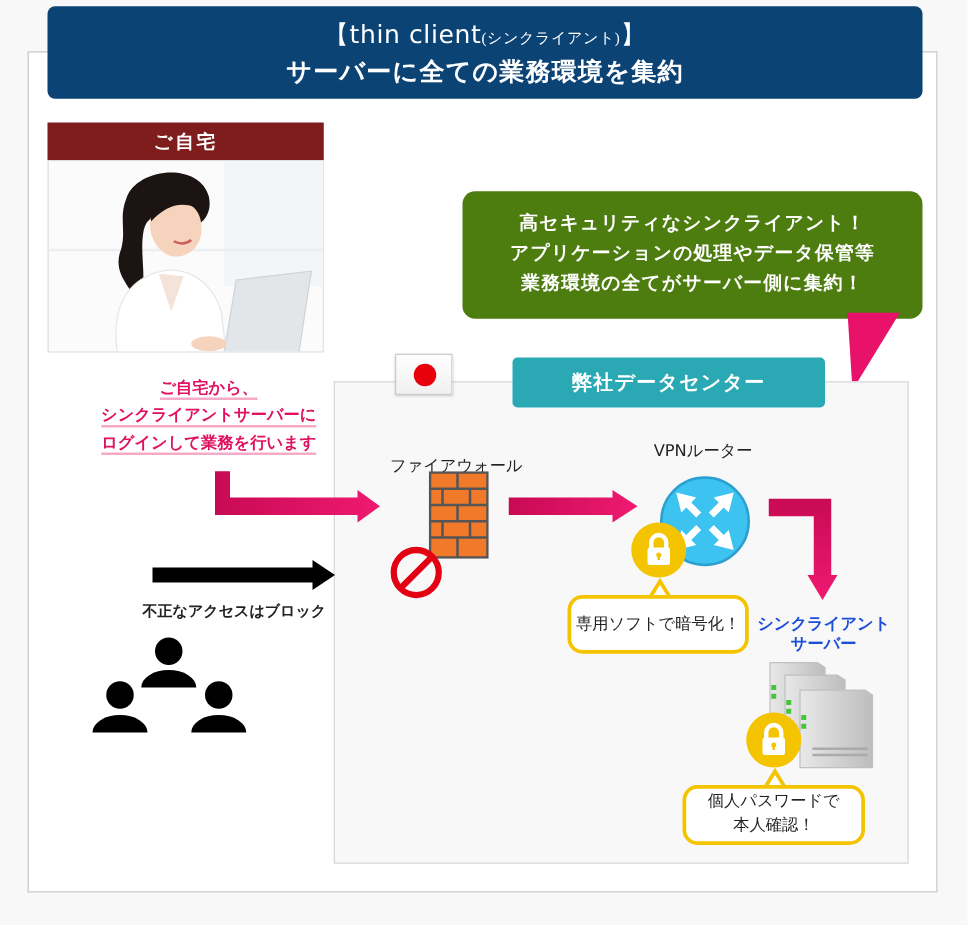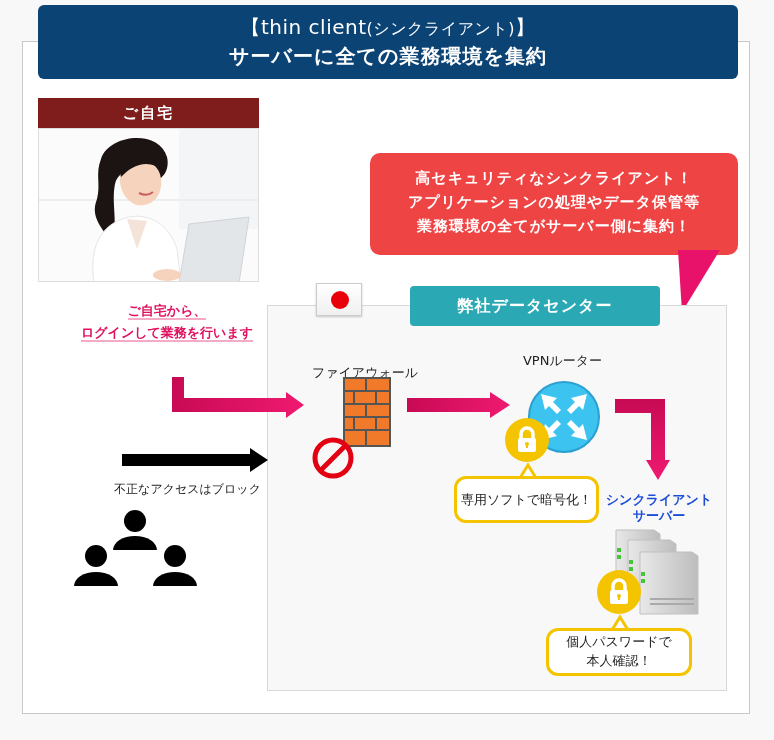--- a/index.html
+++ b/index.html
@@ -3,35 +3,35 @@
 <meta charset="utf-8">
 <style>
   html, body { margin:0; padding:0; }
   body { width:774px; height:740px; background:#f8f8f8; position:relative; overflow:hidden;
          font-family:"DejaVu Sans", "Liberation Sans", sans-serif; }
   .abs { position:absolute; }
   .outer { left:22px; top:41px; width:728px; height:673px; background:#fff; border:1px solid #c8c8c8; box-sizing:border-box; }
   .title-box { left:38px; top:5px; width:700px; height:74px; background:#0b4375; border-radius:6px; color:#fff;
                text-align:center; box-sizing:border-box; padding-top:9px; }
   .title-l1 { font-size:20px; line-height:26px; letter-spacing:0.5px; }
-  .title-l1 .small { font-size:16px; }
+  .title-l1 .small { font-size:12px;font-family:Liberation Serif, serif; }
   .title-l2 { font-size:20px; line-height:28px; font-weight:bold; letter-spacing:1px; }
   .home-hdr { left:38px; top:98px; width:221px; height:30px; background:#7f1d1d; color:#fff; font-weight:bold;
               font-size:15px; text-align:center; line-height:30px; letter-spacing:2px; }
   .photo { left:38px; top:128px; width:221px; height:154px; border:1px solid #ddd; box-sizing:border-box; overflow:hidden;
            background:linear-gradient(180deg,#ffffff 0%,#f2f4f6 60%,#e9ecef 100%); }
   .home-caption { left:62px; top:300px; width:210px; text-align:center; color:#e0115f; font-weight:bold; font-size:13px; line-height:22px; }
   .home-caption span { border-bottom:2px solid #f5aac6;text-align:center; }
   .dc { left:267px; top:305px; width:460px; height:386px; background:#f8f8f8; border:1px solid #d8d8d8; box-sizing:border-box; }
   .dc-hdr { left:410px; top:286px; width:250px; height:40px; background:#2aa9b5; border-radius:4px; color:#fff;
             font-weight:bold; font-size:16px; text-align:center; line-height:40px; letter-spacing:1px; }
   .flag { left:316px; top:283px; width:46px; height:33px; background:linear-gradient(180deg,#fff 0%,#f0f0f0 100%);
           border:1px solid #ccc; box-sizing:border-box; box-shadow:0 1px 2px rgba(0,0,0,0.2); }
   .flag .sun { position:absolute; left:14px; top:7px; width:18px; height:18px; border-radius:50%; background:#e8000b; }
-  .bubble { left:370px; top:153px; width:368px; height:102px; background:#ef4444; border-radius:10px; color:#fff;
+  .bubble { left:370px; top:153px; width:368px; height:102px; background:#4d7c0f; border-radius:10px; color:#fff;
             font-weight:bold; font-size:15px; line-height:24px; text-align:center; box-sizing:border-box; padding-top:13px; letter-spacing:1px; }
   .label { font-size:13px; color:#222; text-align:center; }
   .yellow-circle { width:44px; height:44px; border-radius:50%; background:#f4c400; }
   .callout { background:#fff; border:3px solid #f4c400; border-radius:12px; box-sizing:border-box; text-align:center;
              font-size:13px; color:#222; }
   .srv-label { left:600px; top:492px; width:118px; text-align:center; color:#1d4ed8; font-weight:bold; font-size:13px; line-height:16px; }
 </style>
 </head>
 <body>
 
@@ -60,20 +60,21 @@
     <path d="M55 154 C50 120, 60 95, 90 88 C110 84, 130 95, 138 120 L142 154 Z" fill="#ffffff" stroke="#e6e6e6"></path>
     <path d="M88 90 L98 120 L108 92" fill="#f3e3d8"></path>
 
     <path d="M150 95 L210 88 L200 154 L140 154 Z" fill="#e3e6e9" stroke="#cfd3d7"></path>
 
     <ellipse cx="128" cy="146" rx="14" ry="6" fill="#f6d3bd"></ellipse>
   </svg>
 </div>
 <div class="abs home-caption">
   <div><span>ご自宅から、</span></div>
+  <div><span>シンクライアントサーバーに</span></div>
   <div><span>ログインして業務を行います</span></div>
 </div>
 
 <div class="abs bubble">
   <div>高セキュリティなシンクライアント！</div>
   <div>アプリケーションの処理やデータ保管等</div>
   <div>業務環境の全てがサーバー側に集約！</div>
 </div>
 <svg class="abs" style="left:670px;top:250px" width="60" height="70">
   <polygon points="8,0 50,0 12,62" fill="#e9126a"></polygon>
@@ -186,21 +187,21 @@
 
   <path d="M172 377 H184 V398 H286 V392 L304 405 L286 418 V412 H172 Z" fill="url(#pk)"></path>
 
   <path d="M407 398 H490 V392 L510 405 L490 418 V412 H407 Z" fill="url(#pk)"></path>
 
   <path d="M615 399 H665 V460 H670 L658 480 L646 460 H651 V413 H615 Z" fill="url(#pkv)"></path>
 
   <path d="M122 454 H250 V448 L268 460 L250 472 V466 H122 Z" fill="#000"></path>
 </svg>
 
-<div class="abs label" style="left:105px;top:481px;width:165px;font-size:12px;">不正なアクセスはブロック</div>
+<div class="abs label" style="left:105px;top:481px;width:165px;font-size:12px;font-weight:bold;">不正なアクセスはブロック</div>
 <svg class="abs" style="left:72px;top:508px" width="128" height="82">
   <circle cx="63" cy="13" r="11" fill="#000"></circle>
   <path d="M41 42 A22 14 0 0 1 85 42 Z" fill="#000"></path>
   <circle cx="24" cy="48" r="11" fill="#000"></circle>
   <path d="M2 78 A22 14 0 0 1 46 78 Z" fill="#000"></path>
   <circle cx="103" cy="48" r="11" fill="#000"></circle>
   <path d="M81 78 A22 14 0 0 1 125 78 Z" fill="#000"></path>
 </svg>
 
 </body></html>

